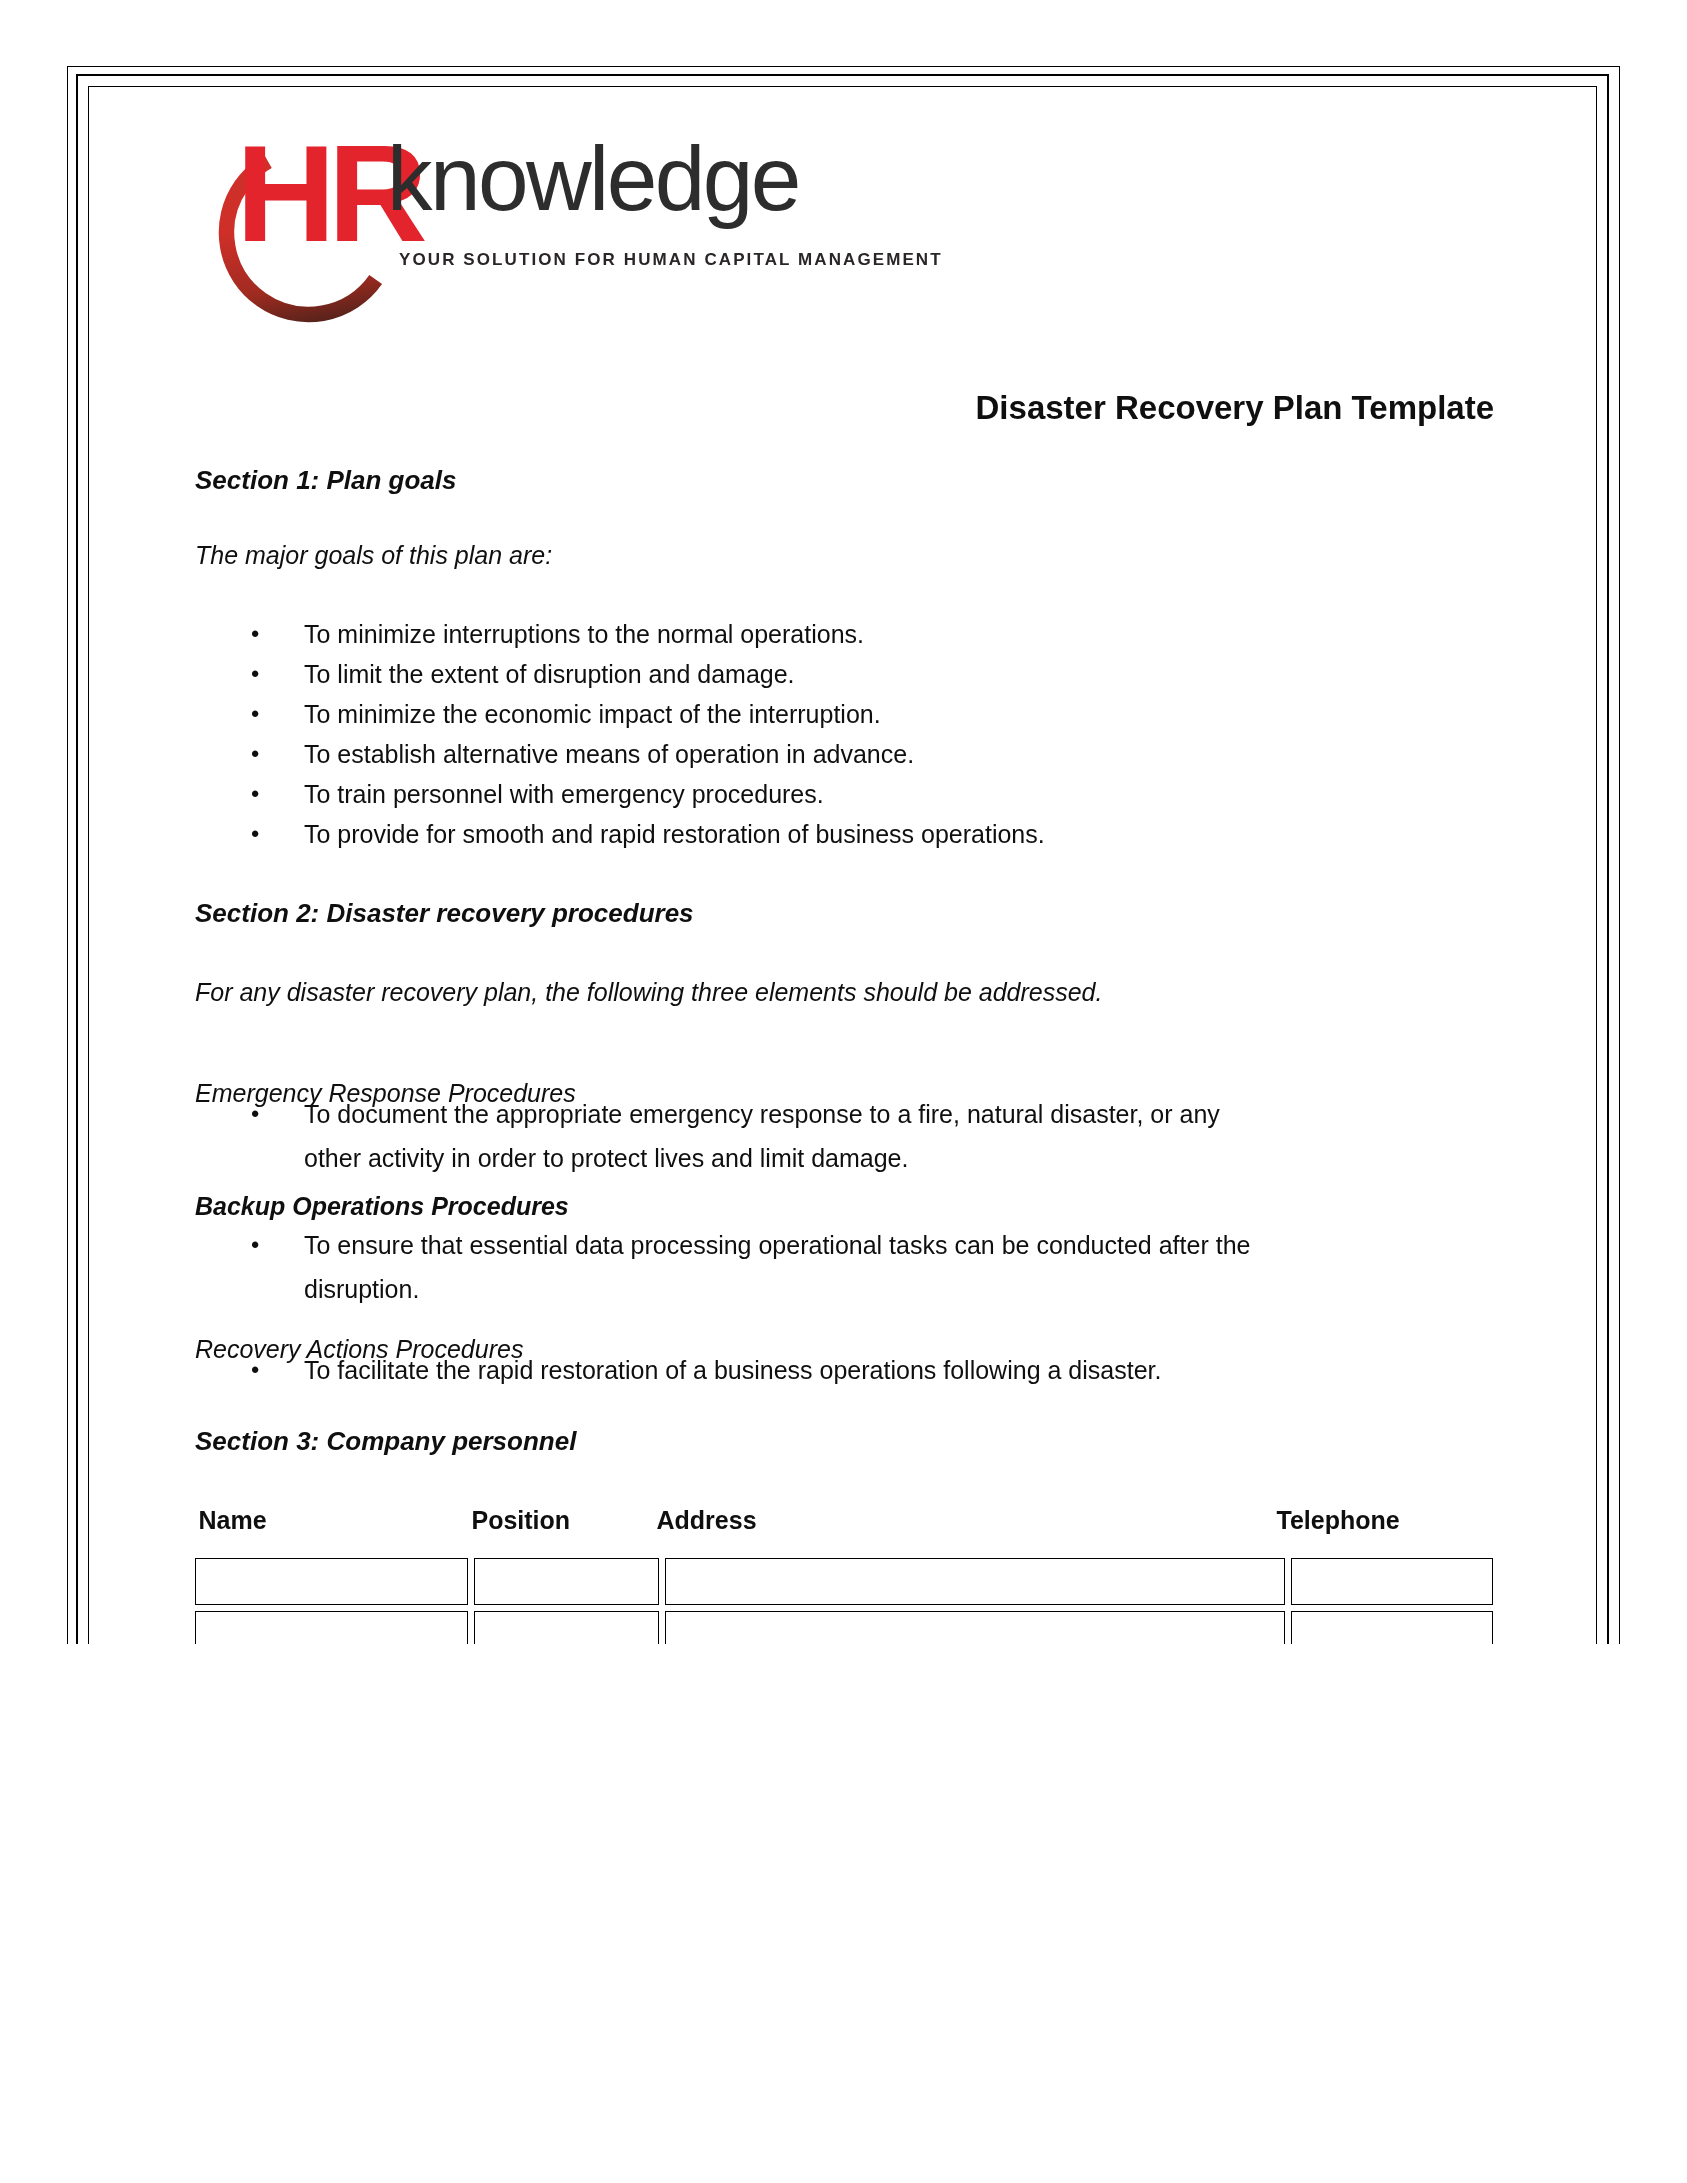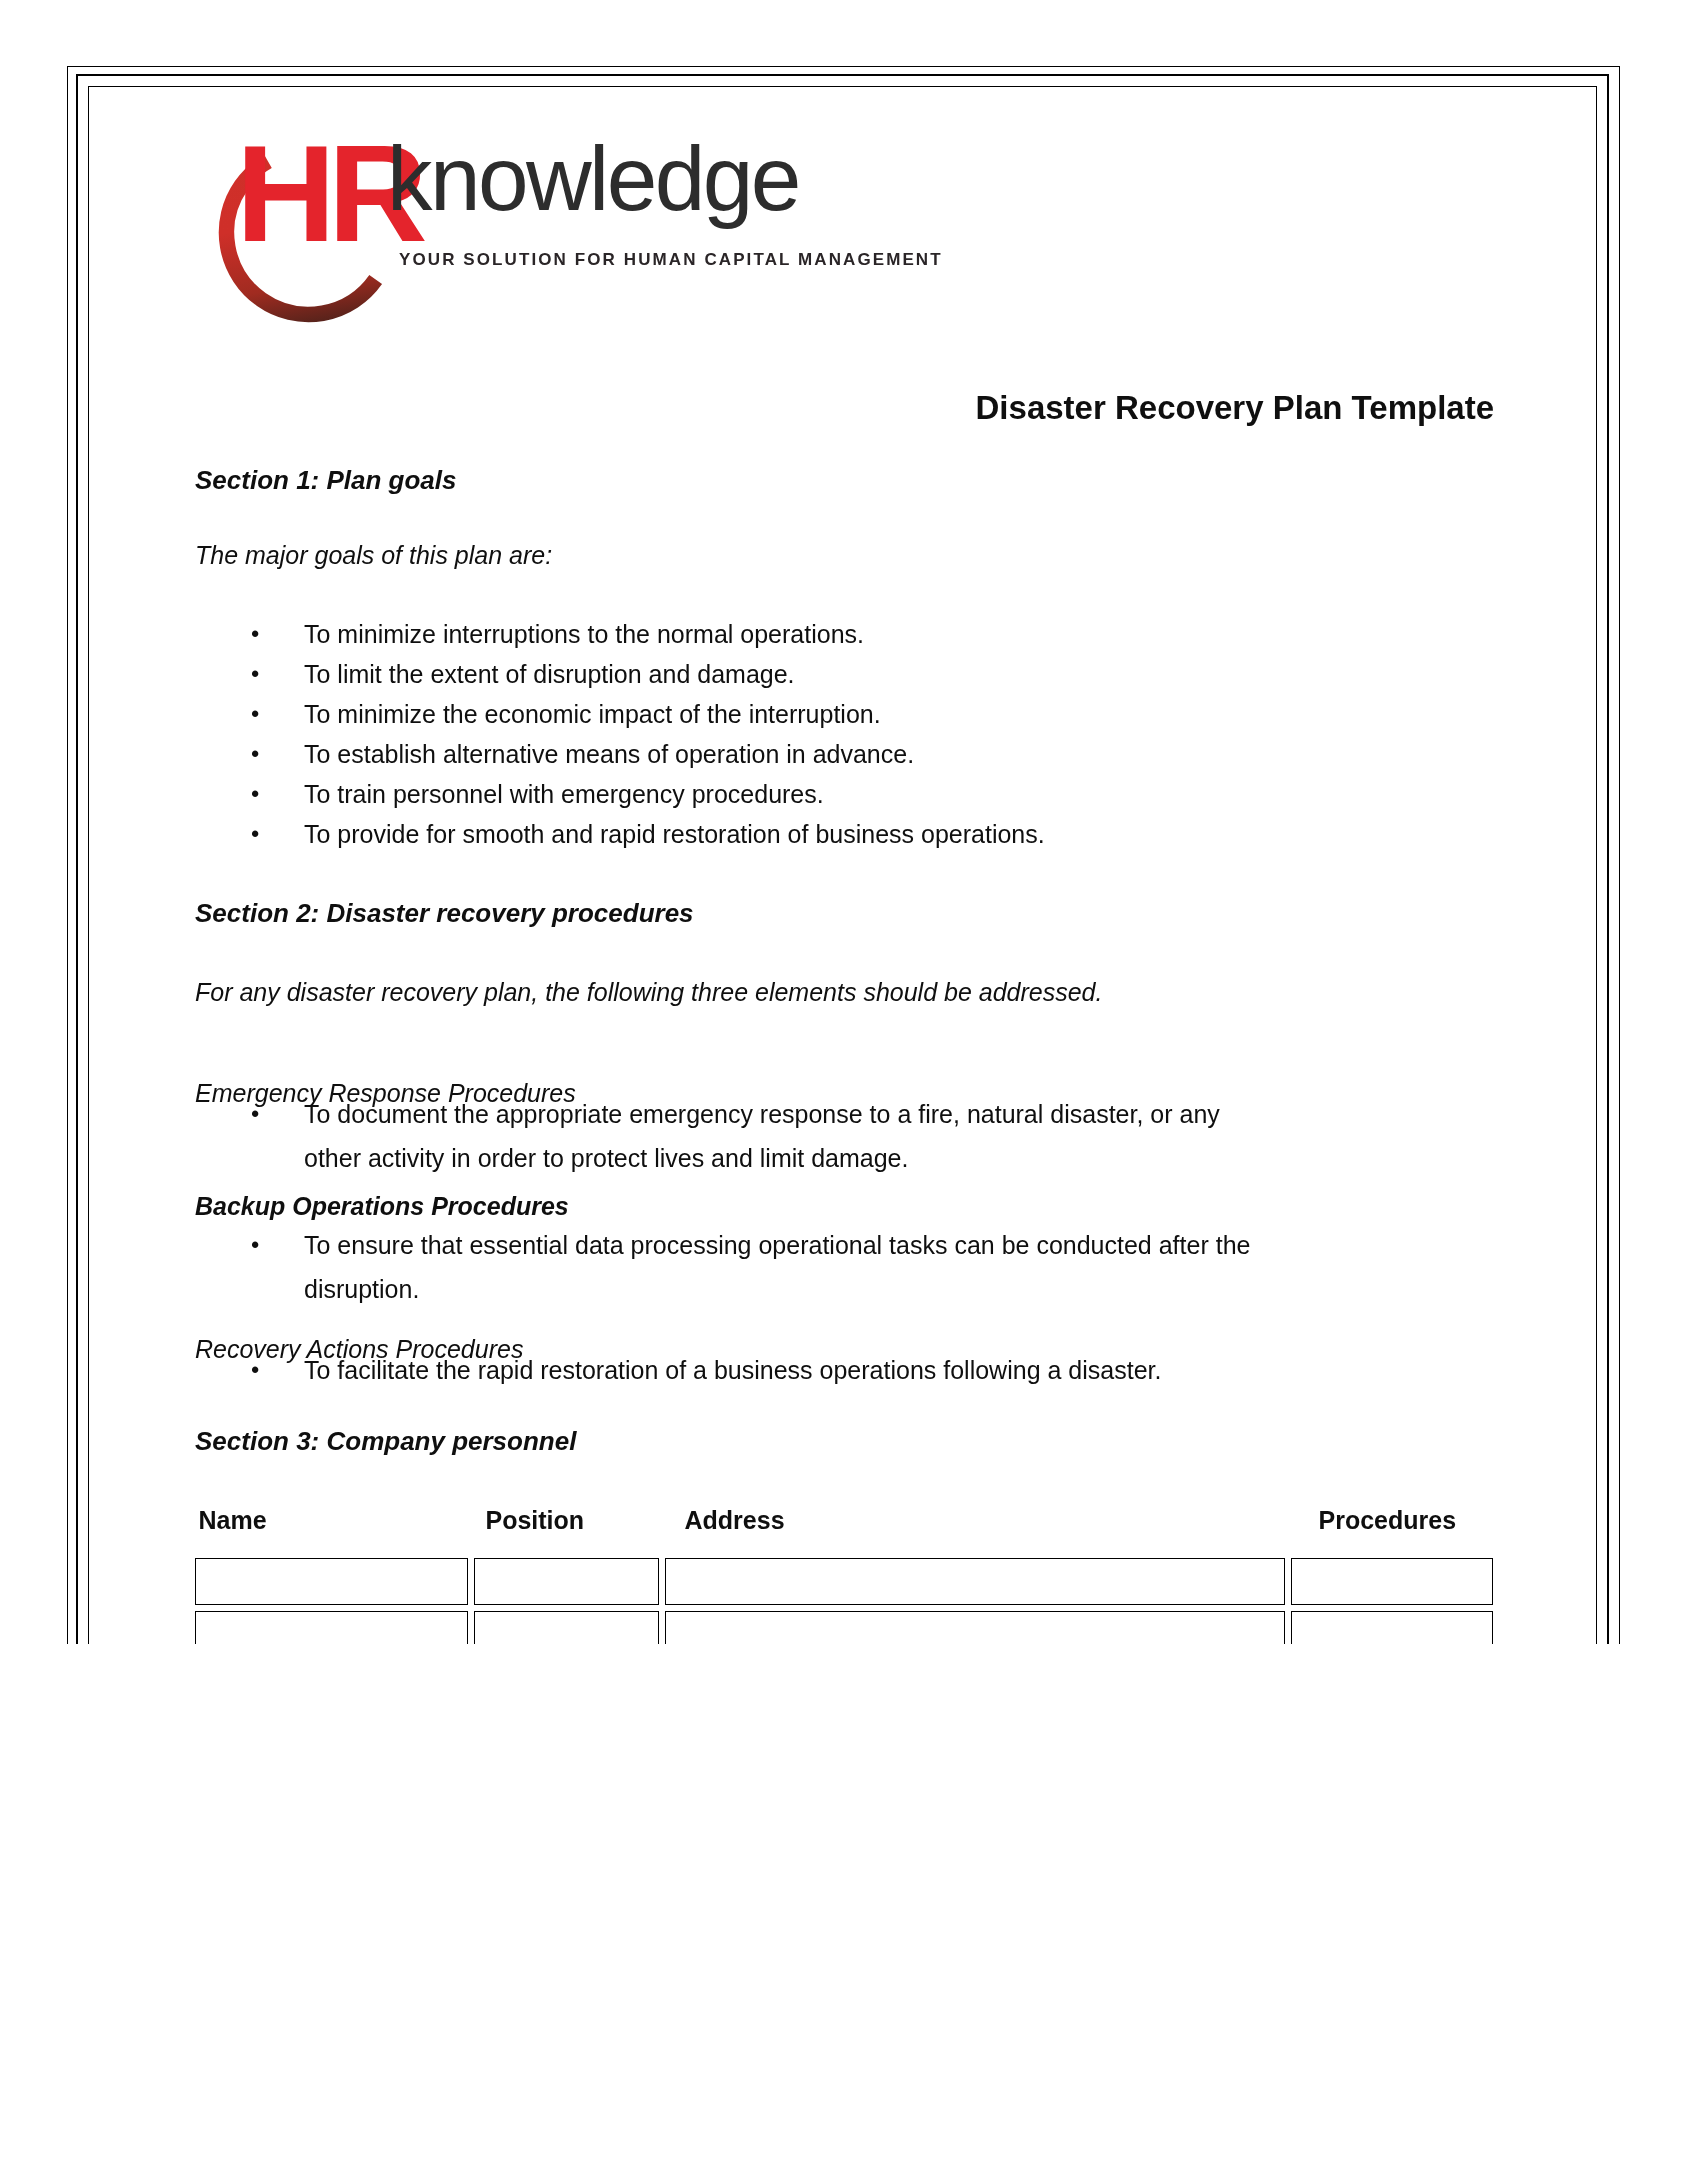--- a/index.html
+++ b/index.html
@@ -30,21 +30,21 @@
   .ital{font-style:italic;margin-top:25px;}
 
   .goals{position:absolute;left:195px;top:614px;}
   .bl{position:relative;padding-left:109px;line-height:40px;font-size:25px;white-space:nowrap;}
   .bl::before{content:"\2022";position:absolute;left:56px;top:0;font-size:23.6px;}
   .bl2{position:relative;padding-left:109px;line-height:44px;font-size:25px;white-space:nowrap;}
   .bl2.first::before{content:"\2022";position:absolute;left:56px;top:0;font-size:23.6px;}
 
   
   .ptable-head{position:absolute;left:195px;top:1506px;width:1299px;display:grid;
-               grid-template-columns:273px 185px 620px 202px;column-gap:14px;}
+               grid-template-columns:273px 185px 620px 202px;column-gap:0;}
   .ptable-head .hc{font-size:25px;font-weight:700;padding-left:3.5px;}
   .ptable{position:absolute;left:195px;top:1558px;width:1299px;display:grid;
           grid-template-columns:273px 185px 620px 202px;column-gap:6.1px;row-gap:6.1px;}
   .prow{display:contents;}
   .pcell{height:47px;border:1.7px solid #000;background:#fff;box-sizing:border-box;}
 
   
   .footer-rule{position:absolute;left:195px;top:2005px;width:1299px;height:0;
                border-top:1.7px solid #cccccc;}
   .footer{position:absolute;left:195px;top:2012px;font-size:25px;line-height:35px;}
@@ -111,21 +111,21 @@
   <div style="position:absolute;left:195px;top:1348px;">
     <div class="bl2 first">To facilitate the rapid restoration of a business operations following a disaster.</div>
   </div>
 
   <div class="txt h" style="top:1424px;">Section 3: Company personnel</div>
 
   <div class="ptable-head">
     <div class="hc">Name</div>
     <div class="hc">Position</div>
     <div class="hc">Address</div>
-    <div class="hc">Procedures</div>
+    <div class="hc">Telephone</div>
   </div>
 
   <div class="ptable">
       <div class="prow"><div class="pcell"></div><div class="pcell"></div><div class="pcell"></div><div class="pcell"></div></div>
       <div class="prow"><div class="pcell"></div><div class="pcell"></div><div class="pcell"></div><div class="pcell"></div></div>
       <div class="prow"><div class="pcell"></div><div class="pcell"></div><div class="pcell"></div><div class="pcell"></div></div>
       <div class="prow"><div class="pcell"></div><div class="pcell"></div><div class="pcell"></div><div class="pcell"></div></div>
       <div class="prow"><div class="pcell"></div><div class="pcell"></div><div class="pcell"></div><div class="pcell"></div></div>
       <div class="prow"><div class="pcell"></div><div class="pcell"></div><div class="pcell"></div><div class="pcell"></div></div>
       <div class="prow"><div class="pcell"></div><div class="pcell"></div><div class="pcell"></div><div class="pcell"></div></div>

